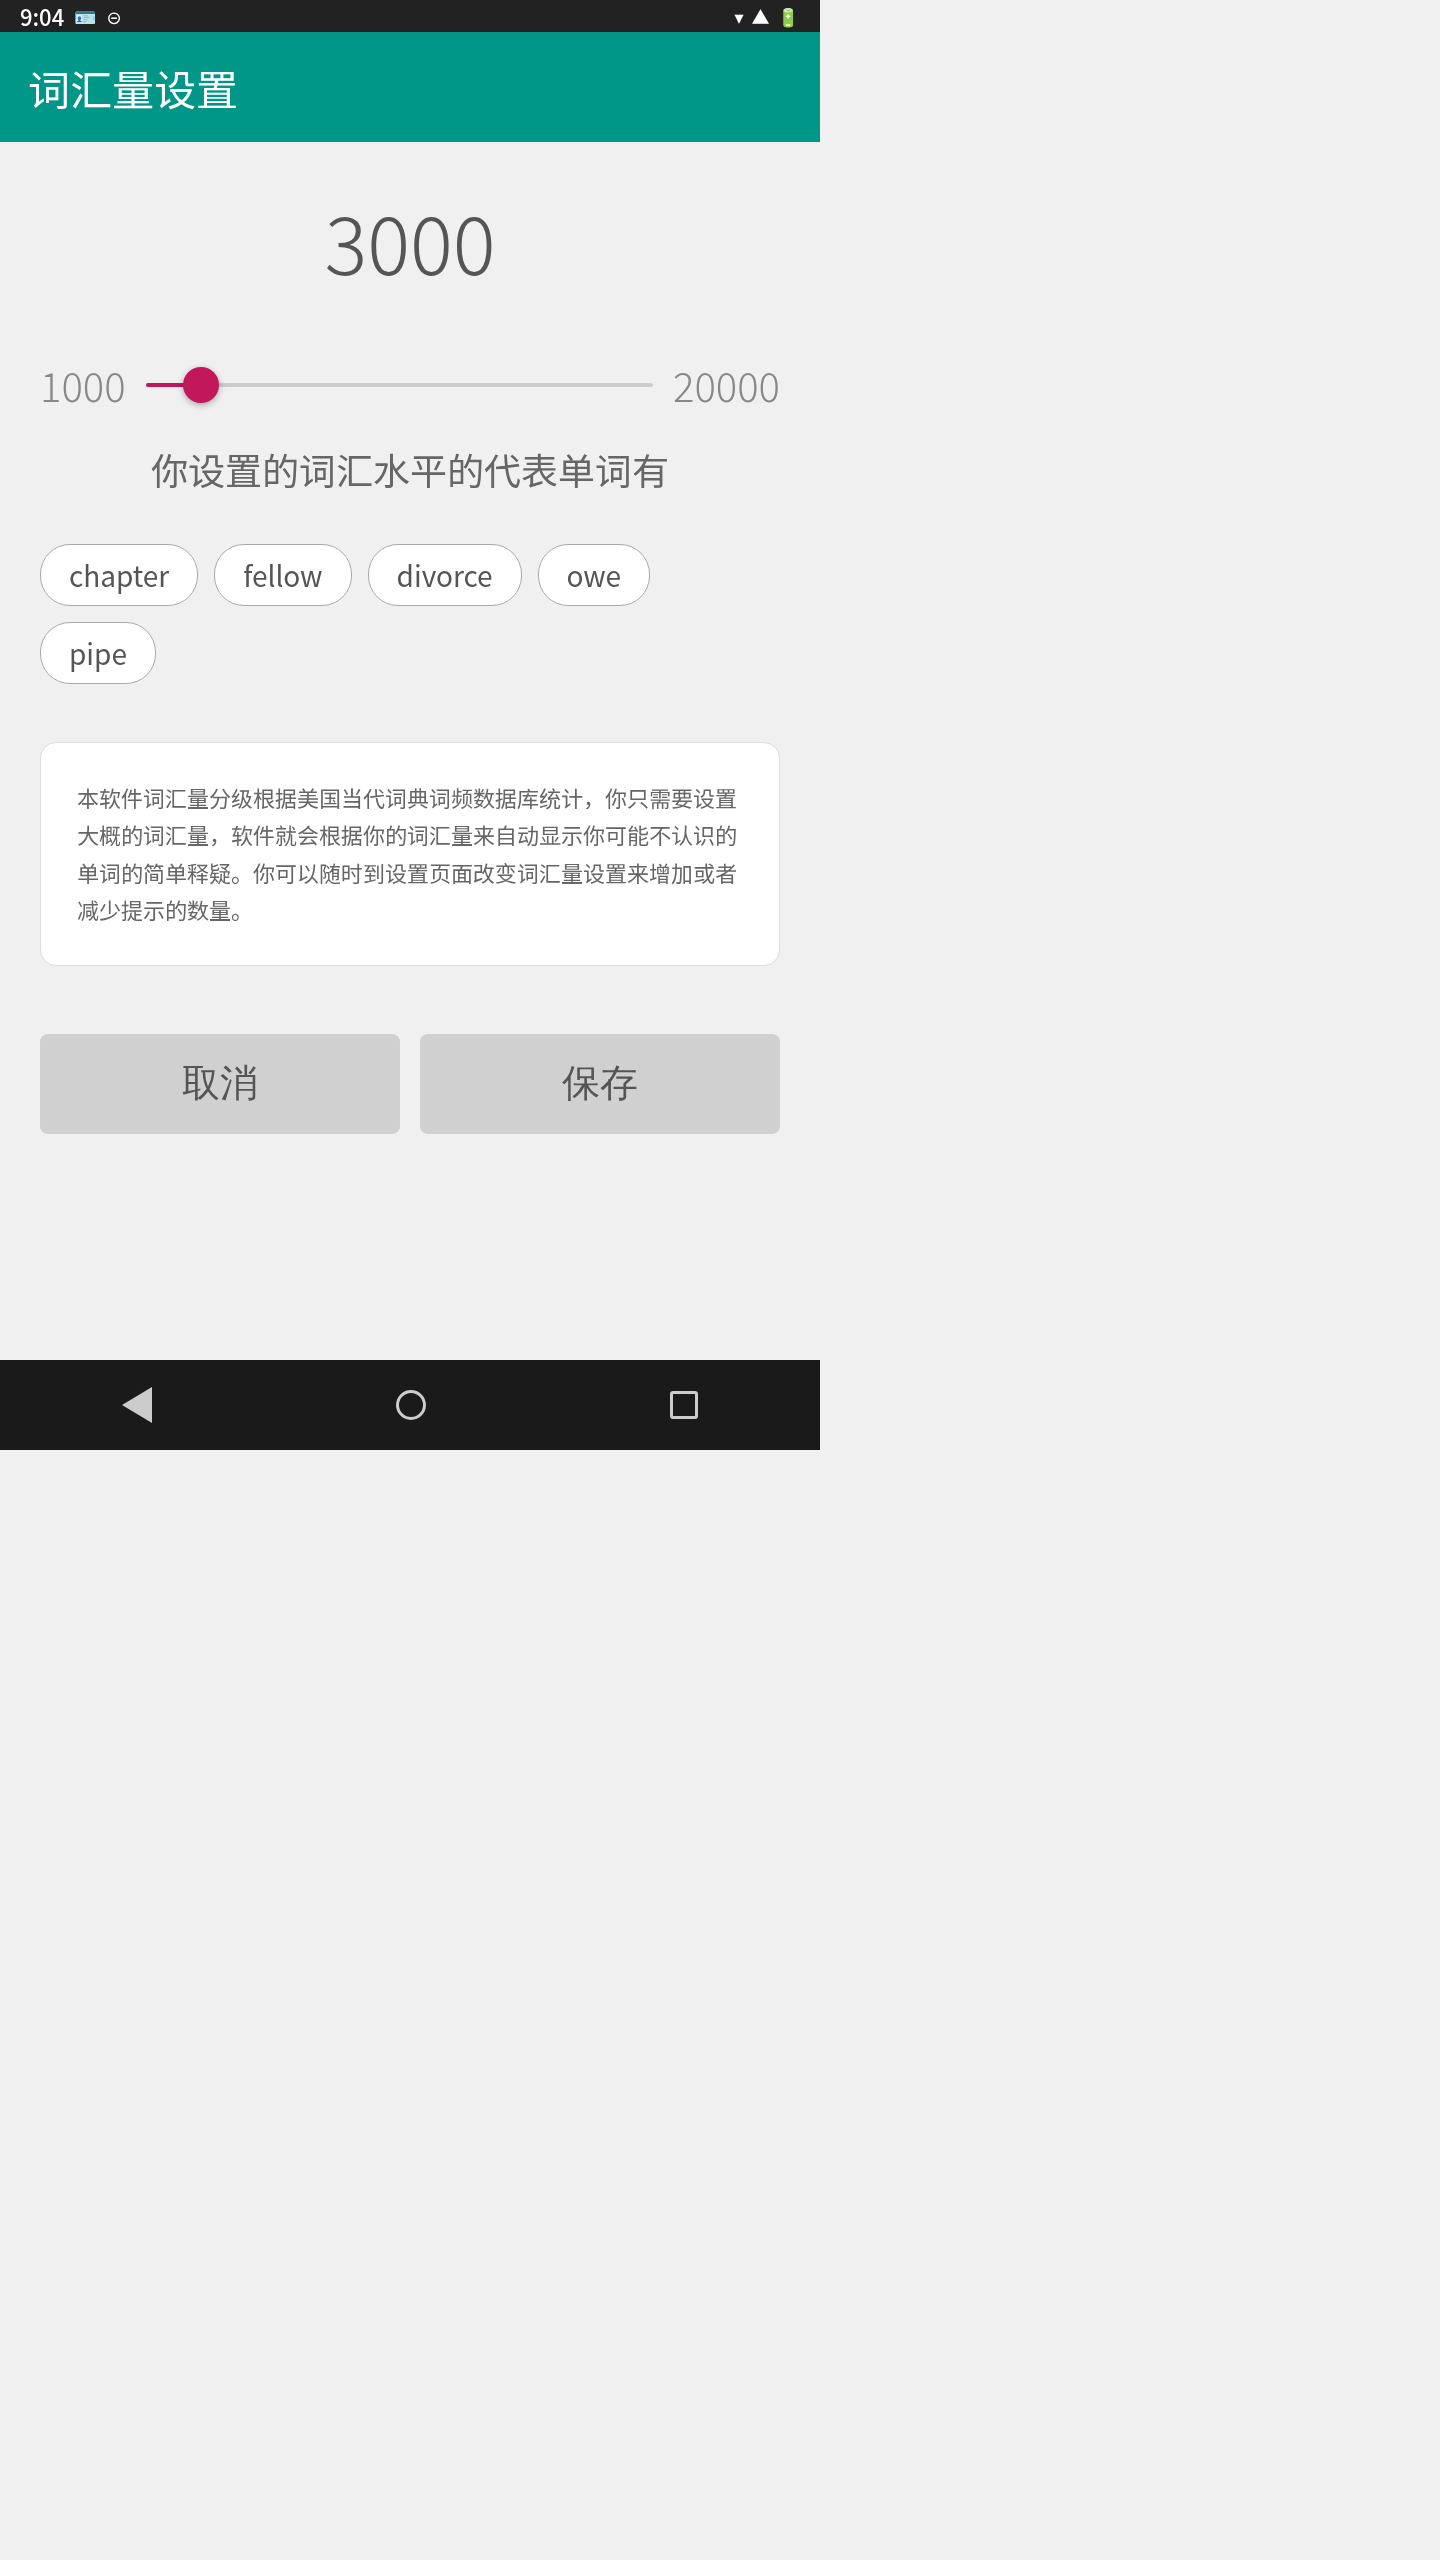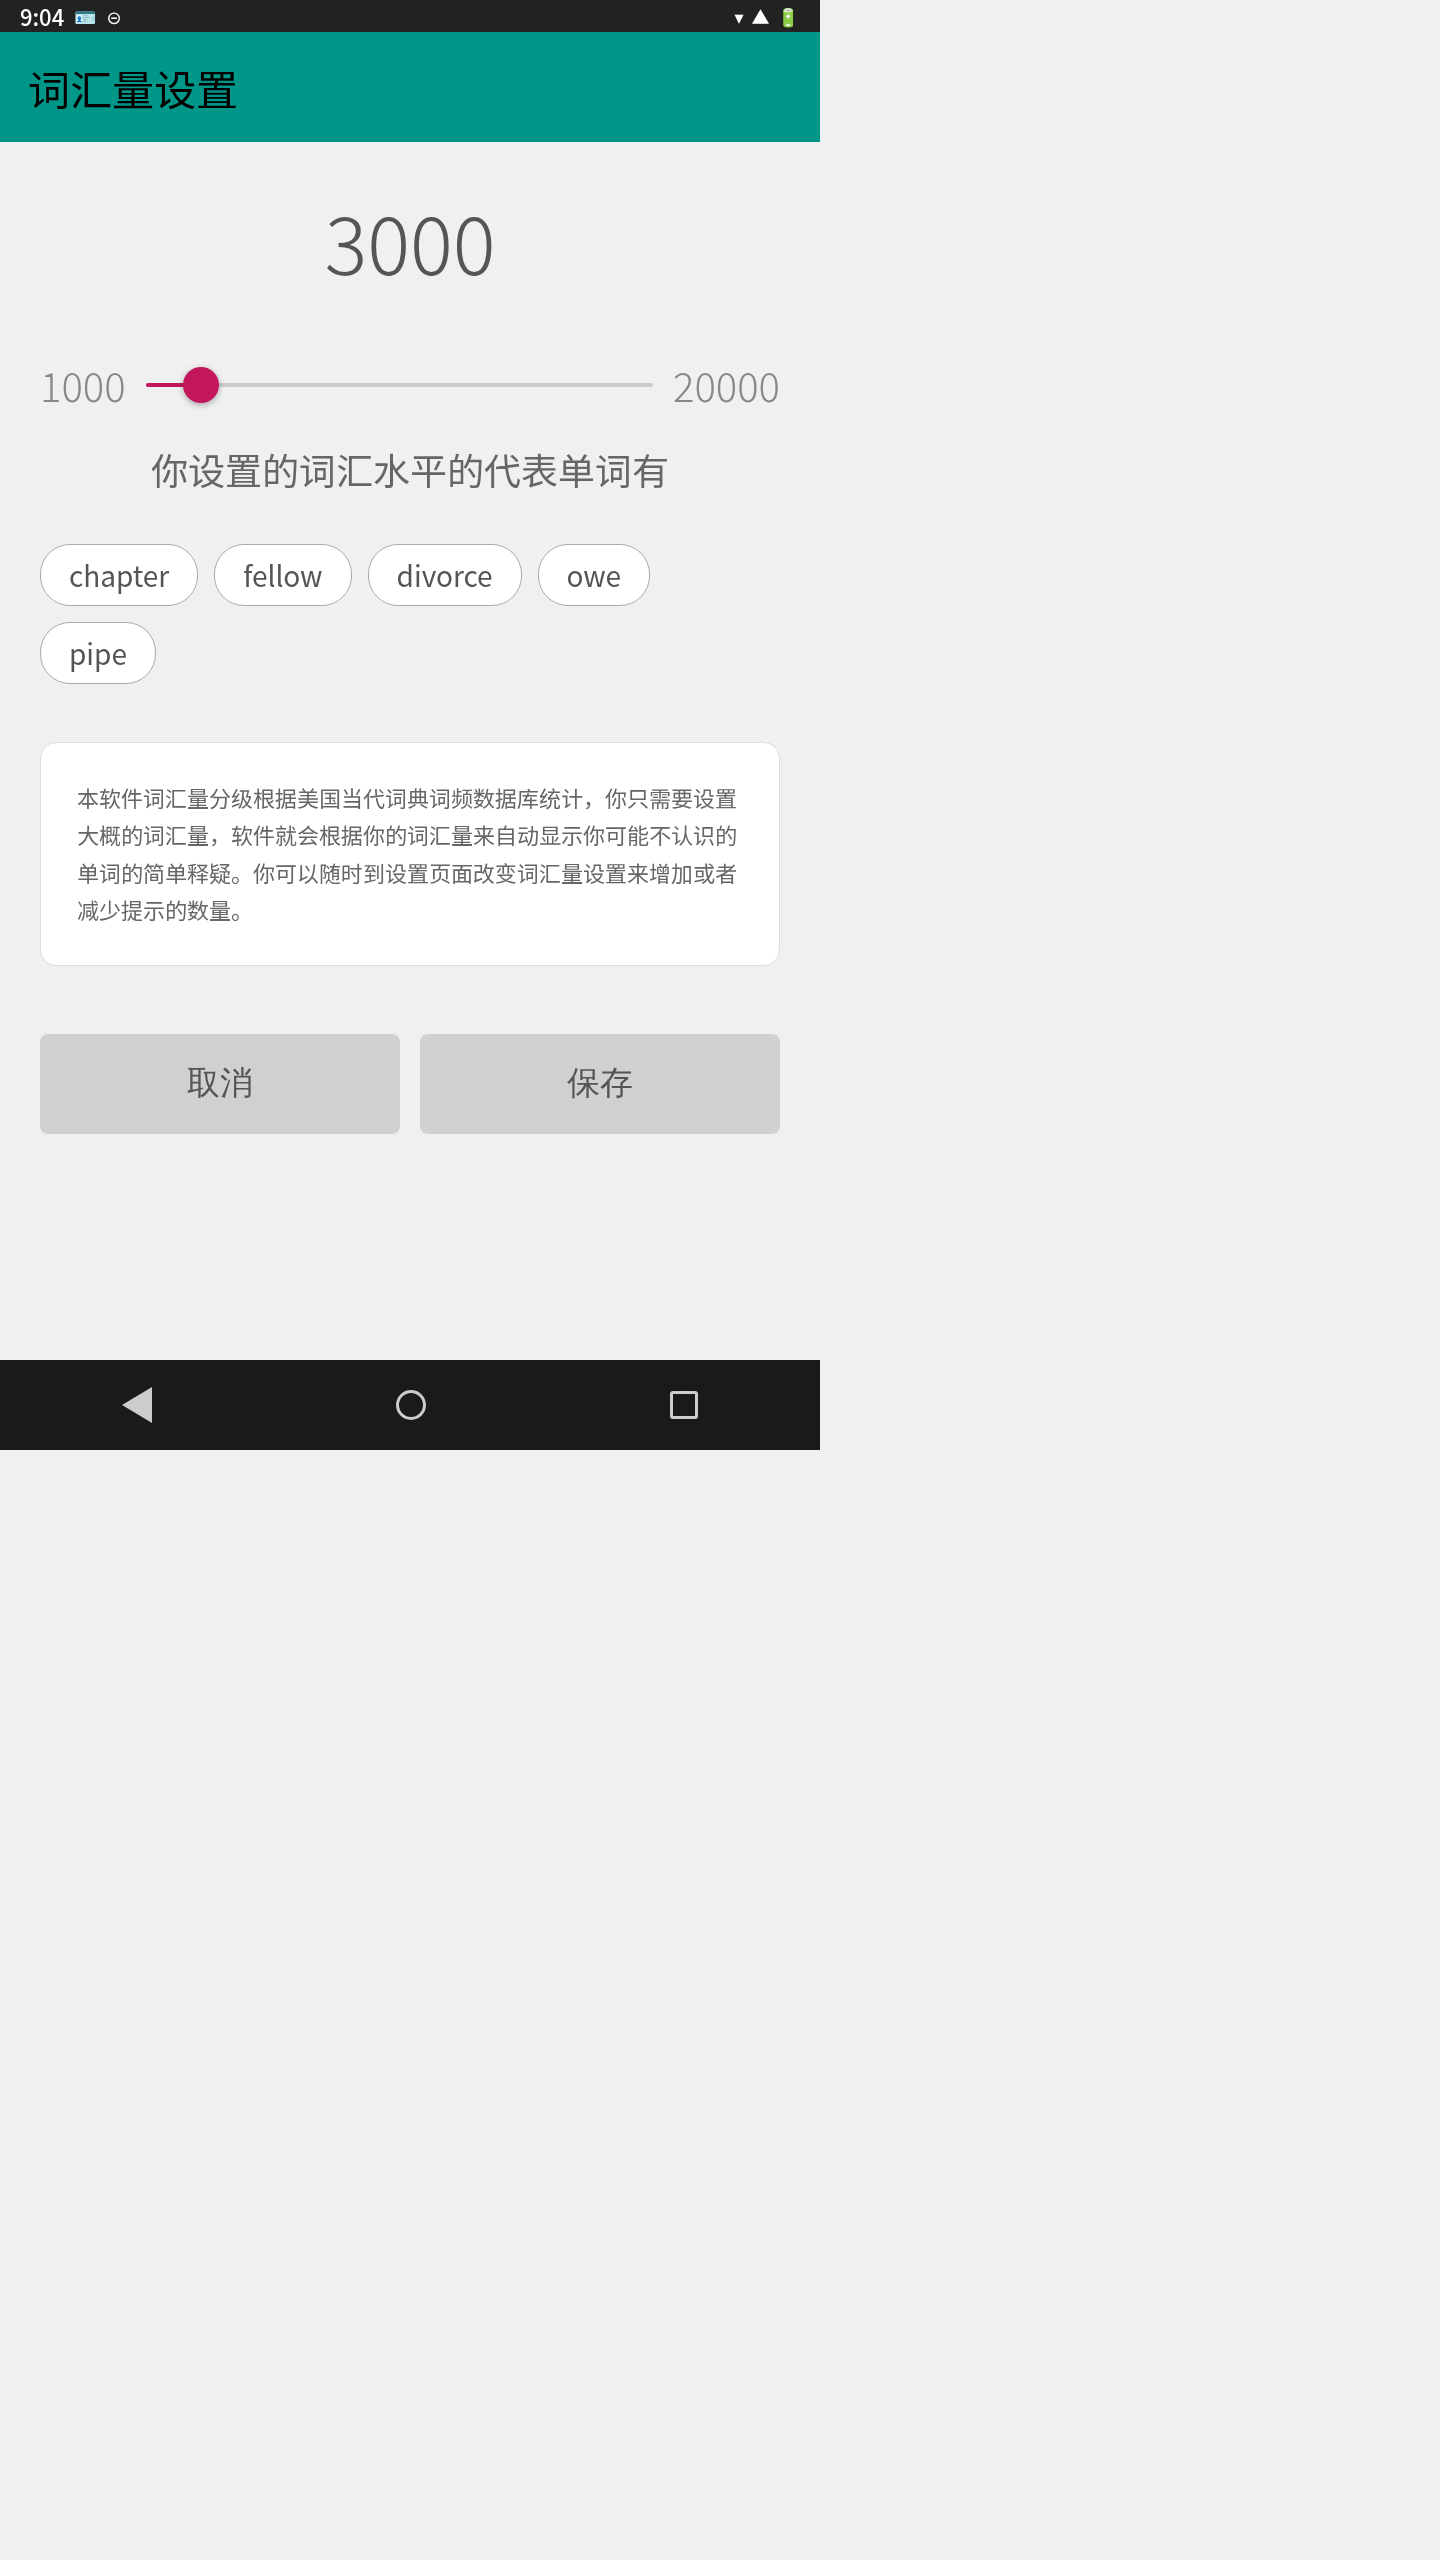--- a/index.html
+++ b/index.html
@@ -53,21 +53,21 @@
     .app-bar {
       background: #009688;
       height: 110px;
       display: flex;
       align-items: center;
       padding: 0 28px;
       flex-shrink: 0;
     }
 
     .app-bar-title {
-      color: #000000;
+      color: #ffffff;
       font-size: 42px;
       font-weight: 400;
     }
 
     
     .main-content {
       flex: 1;
       background: #f0f0f0;
       padding: 40px 40px 30px 40px;
       display: flex;
@@ -197,21 +197,21 @@
       display: flex;
       width: 100%;
       gap: 20px;
       margin-bottom: 20px;
     }
 
     .btn-cancel,
     .btn-save {
       flex: 1;
       height: 100px;
-      font-size: 33px;
+      font-size: 38px;
       color: #555;
       background: #d0d0d0;
       border: none;
       border-radius: 8px;
       cursor: pointer;
       font-family: Liberation Sans, sans-serif;
     }
 
     
     .bottom-nav {

